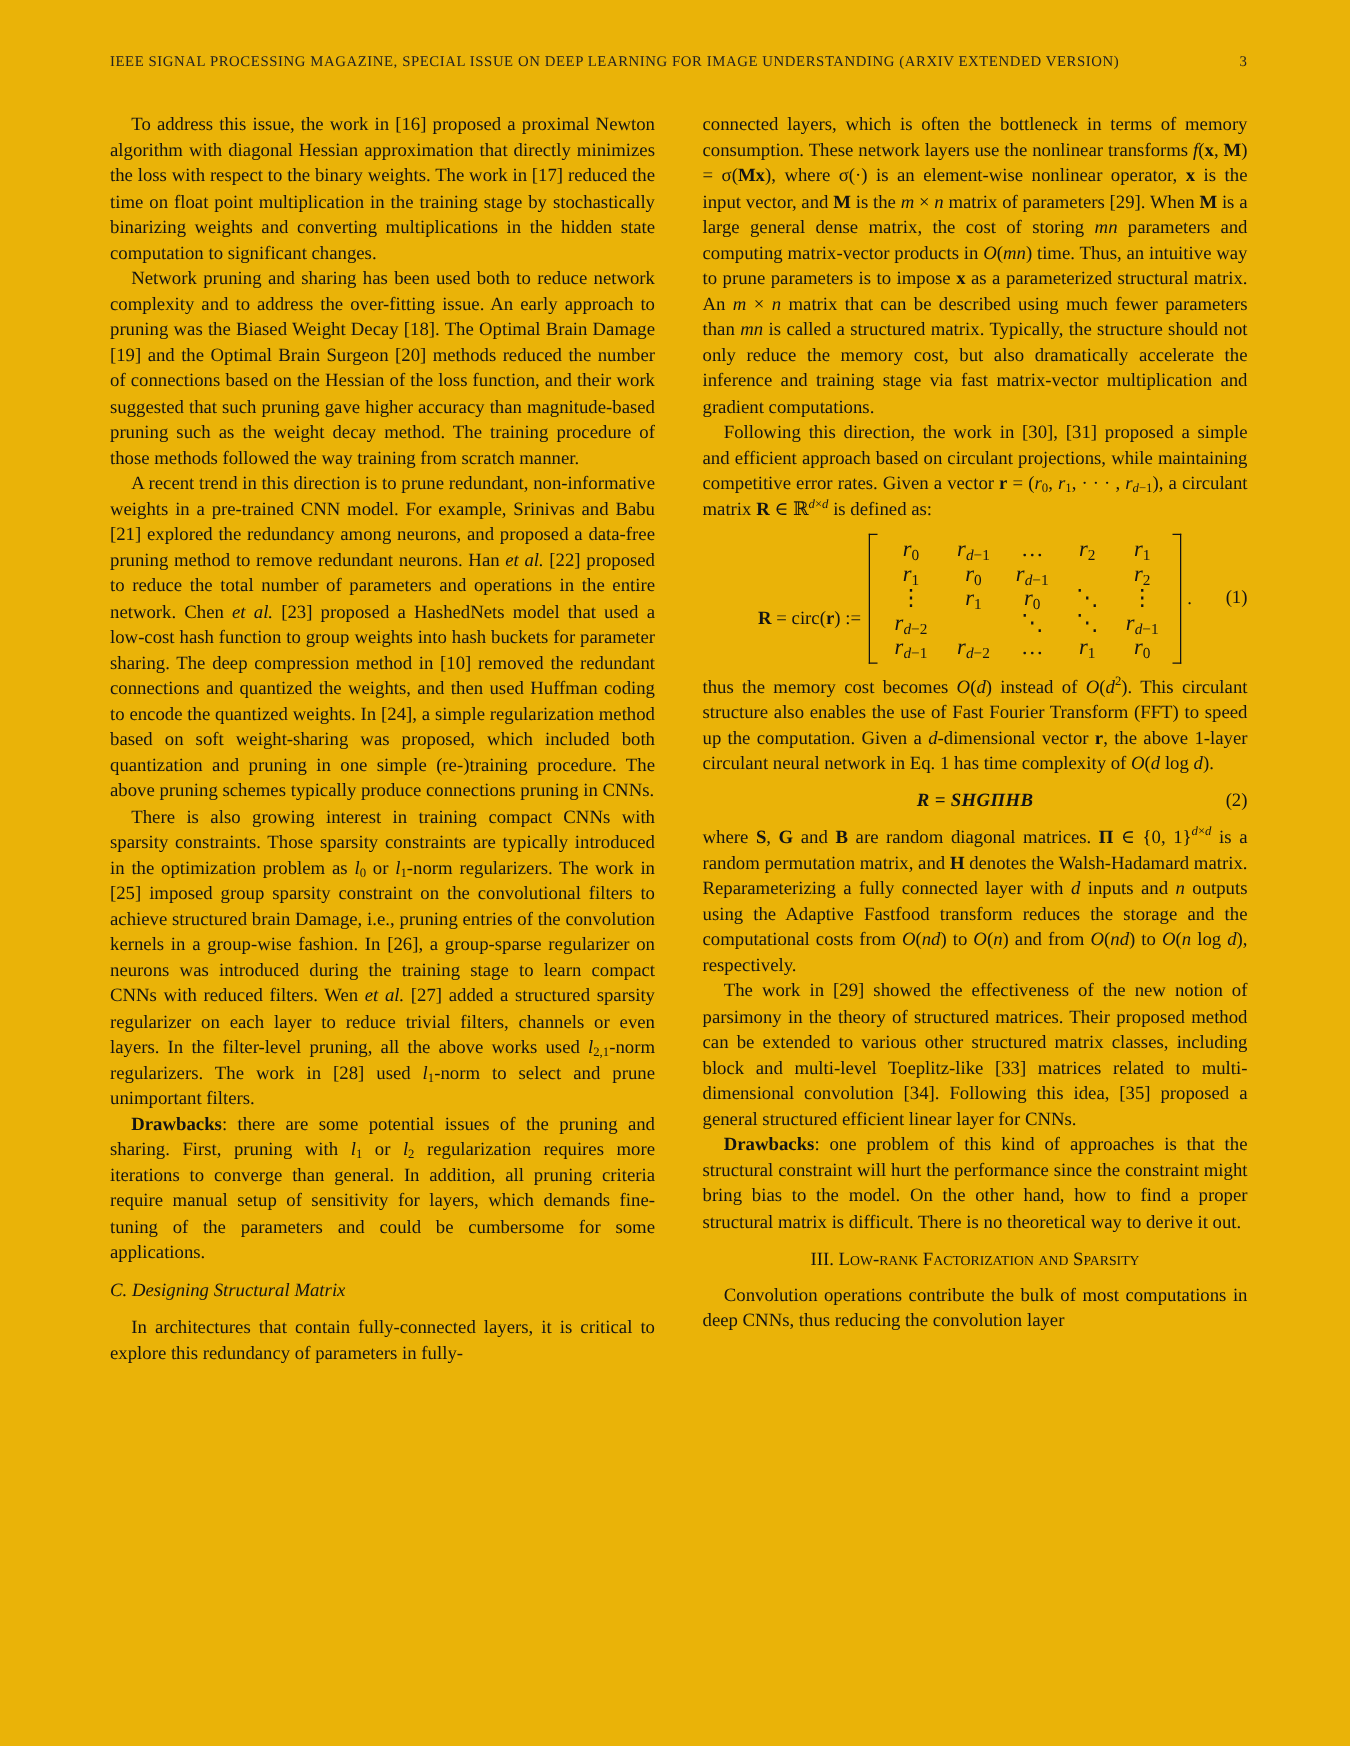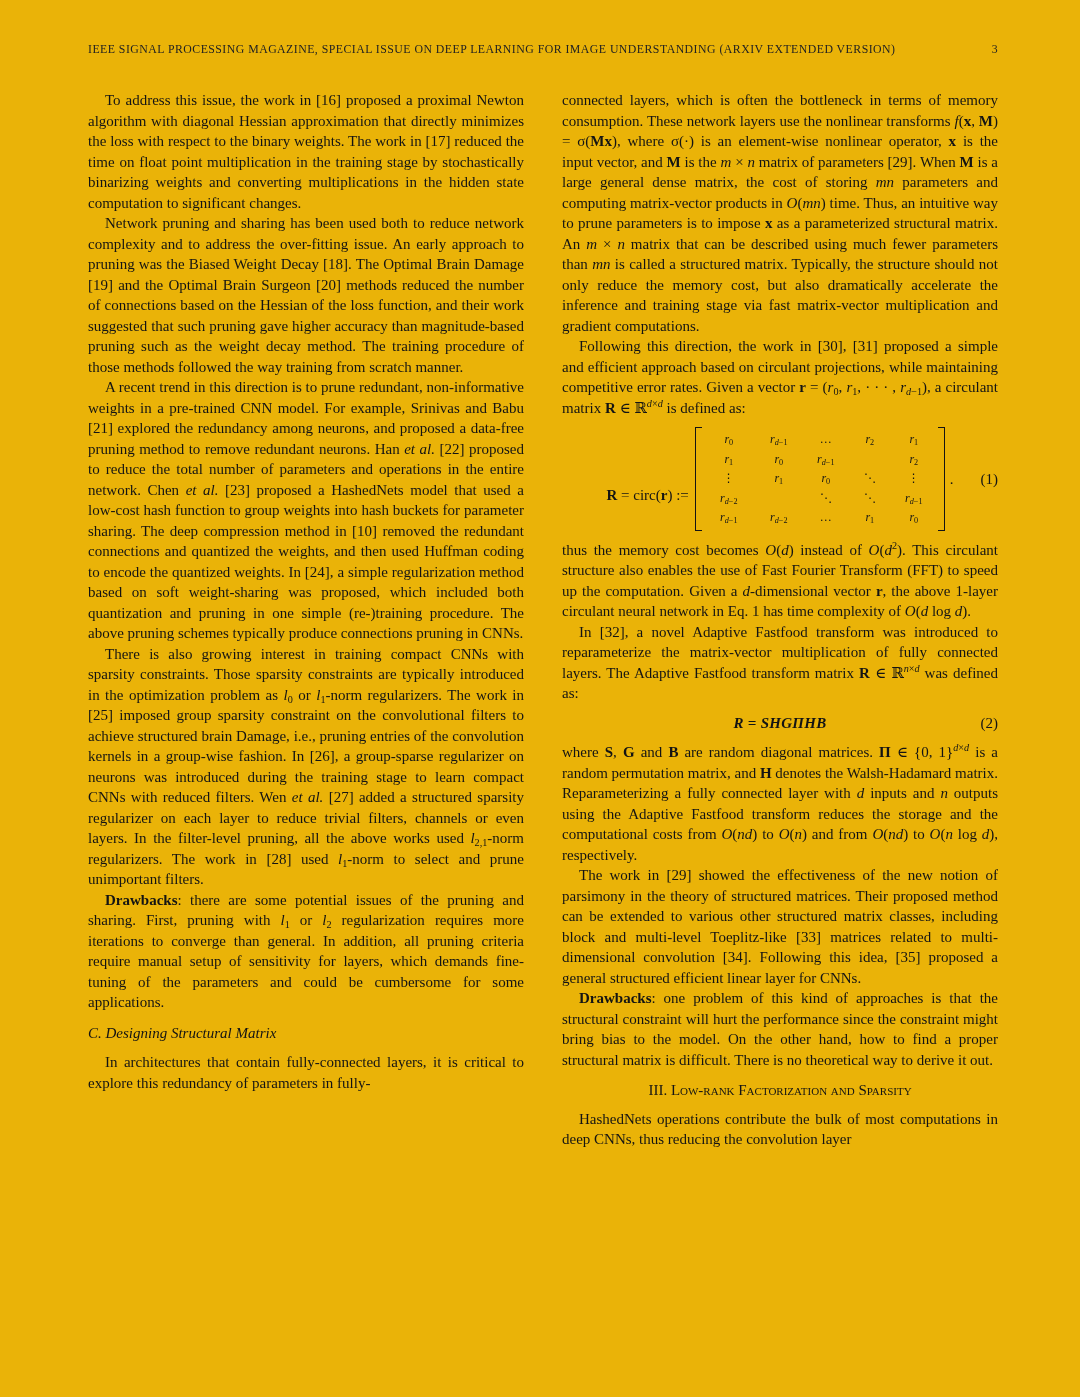--- a/index.html
+++ b/index.html
@@ -53,21 +53,21 @@
   .eq-num { position:absolute; right:0; top:50%; transform:translateY(-50%); }
   .eq-lhs { margin-right:6px; white-space:nowrap;margin-top:32px; }
   .matrix-wrap { display:flex; align-items:stretch; }
   .bracket { width:7px; flex:0 0 7px; }
   .bracket.l { border-left:1.7px solid #141414; border-top:1.7px solid #141414; border-bottom:1.7px solid #141414; }
   .bracket.r { border-right:1.7px solid #141414; border-top:1.7px solid #141414; border-bottom:1.7px solid #141414; }
   .matrix {
     display:grid;
     grid-template-columns:50px 50px 44px 44px 44px;
     padding:3px 2px;
-    font-size:12px;
+    font-size:18px;
   }
   .matrix .cell { text-align:center; height:19.5px; line-height:19.5px; white-space:nowrap; }
   .eq-suffix { margin-left:5px; }
   .eq2-body { font-weight:bold; letter-spacing:0.02em;font-style:italic; }
 </style>
 </head>
 <body>
 
 <div class="page">
 
@@ -123,28 +123,27 @@
             <span class="cell"><i>r</i><sub>1</sub></span>
             <span class="cell"><i>r</i><sub>0</sub></span>
           </span>
           <span class="bracket r"></span>
         </span>
         <span class="eq-suffix">.</span>
         <span class="eq-num">(1)</span>
       </div>
 
       <p class="noindent">thus the memory cost becomes <i>O</i>(<i>d</i>) instead of <i>O</i>(<i>d</i><sup>2</sup>). This circulant structure also enables the use of Fast Fourier Transform (FFT) to speed up the computation. Given a <i>d</i>-dimensional vector <b>r</b>, the above 1-layer circulant neural network in Eq. 1 has time complexity of <i>O</i>(<i>d</i> log <i>d</i>).</p>
-      <p>In [32], a novel Adaptive Fastfood transform was introduced to reparameterize the matrix-vector multiplication of fully connected layers. The Adaptive Fastfood transform matrix <b>R</b> ∈ ℝ<sup><i>n</i>×<i>d</i></sup> was defined as:</p>
 
       <div class="equation">
         <span class="eq2-body">R = SHGΠHB</span>
         <span class="eq-num">(2)</span>
       </div>
 
       <p class="noindent">where <b>S</b>, <b>G</b> and <b>B</b> are random diagonal matrices. <b>Π</b> ∈ {0, 1}<sup><i>d</i>×<i>d</i></sup> is a random permutation matrix, and <b>H</b> denotes the Walsh-Hadamard matrix. Reparameterizing a fully connected layer with <i>d</i> inputs and <i>n</i> outputs using the Adaptive Fastfood transform reduces the storage and the computational costs from <i>O</i>(<i>nd</i>) to <i>O</i>(<i>n</i>) and from <i>O</i>(<i>nd</i>) to <i>O</i>(<i>n</i> log <i>d</i>), respectively.</p>
       <p>The work in [29] showed the effectiveness of the new notion of parsimony in the theory of structured matrices. Their proposed method can be extended to various other structured matrix classes, including block and multi-level Toeplitz-like [33] matrices related to multi-dimensional convolution [34]. Following this idea, [35] proposed a general structured efficient linear layer for CNNs.</p>
       <p><b>Drawbacks</b>: one problem of this kind of approaches is that the structural constraint will hurt the performance since the constraint might bring bias to the model. On the other hand, how to find a proper structural matrix is difficult. There is no theoretical way to derive it out.</p>
       <h3 class="section">III. Low-rank Factorization and Sparsity</h3>
-      <p>HashedNets operations contribute the bulk of most computations in deep CNNs, thus reducing the convolution layer</p>
+      <p>Convolution operations contribute the bulk of most computations in deep CNNs, thus reducing the convolution layer</p>
     </div>
 
   </div>
 </div>
 
 </body></html>

